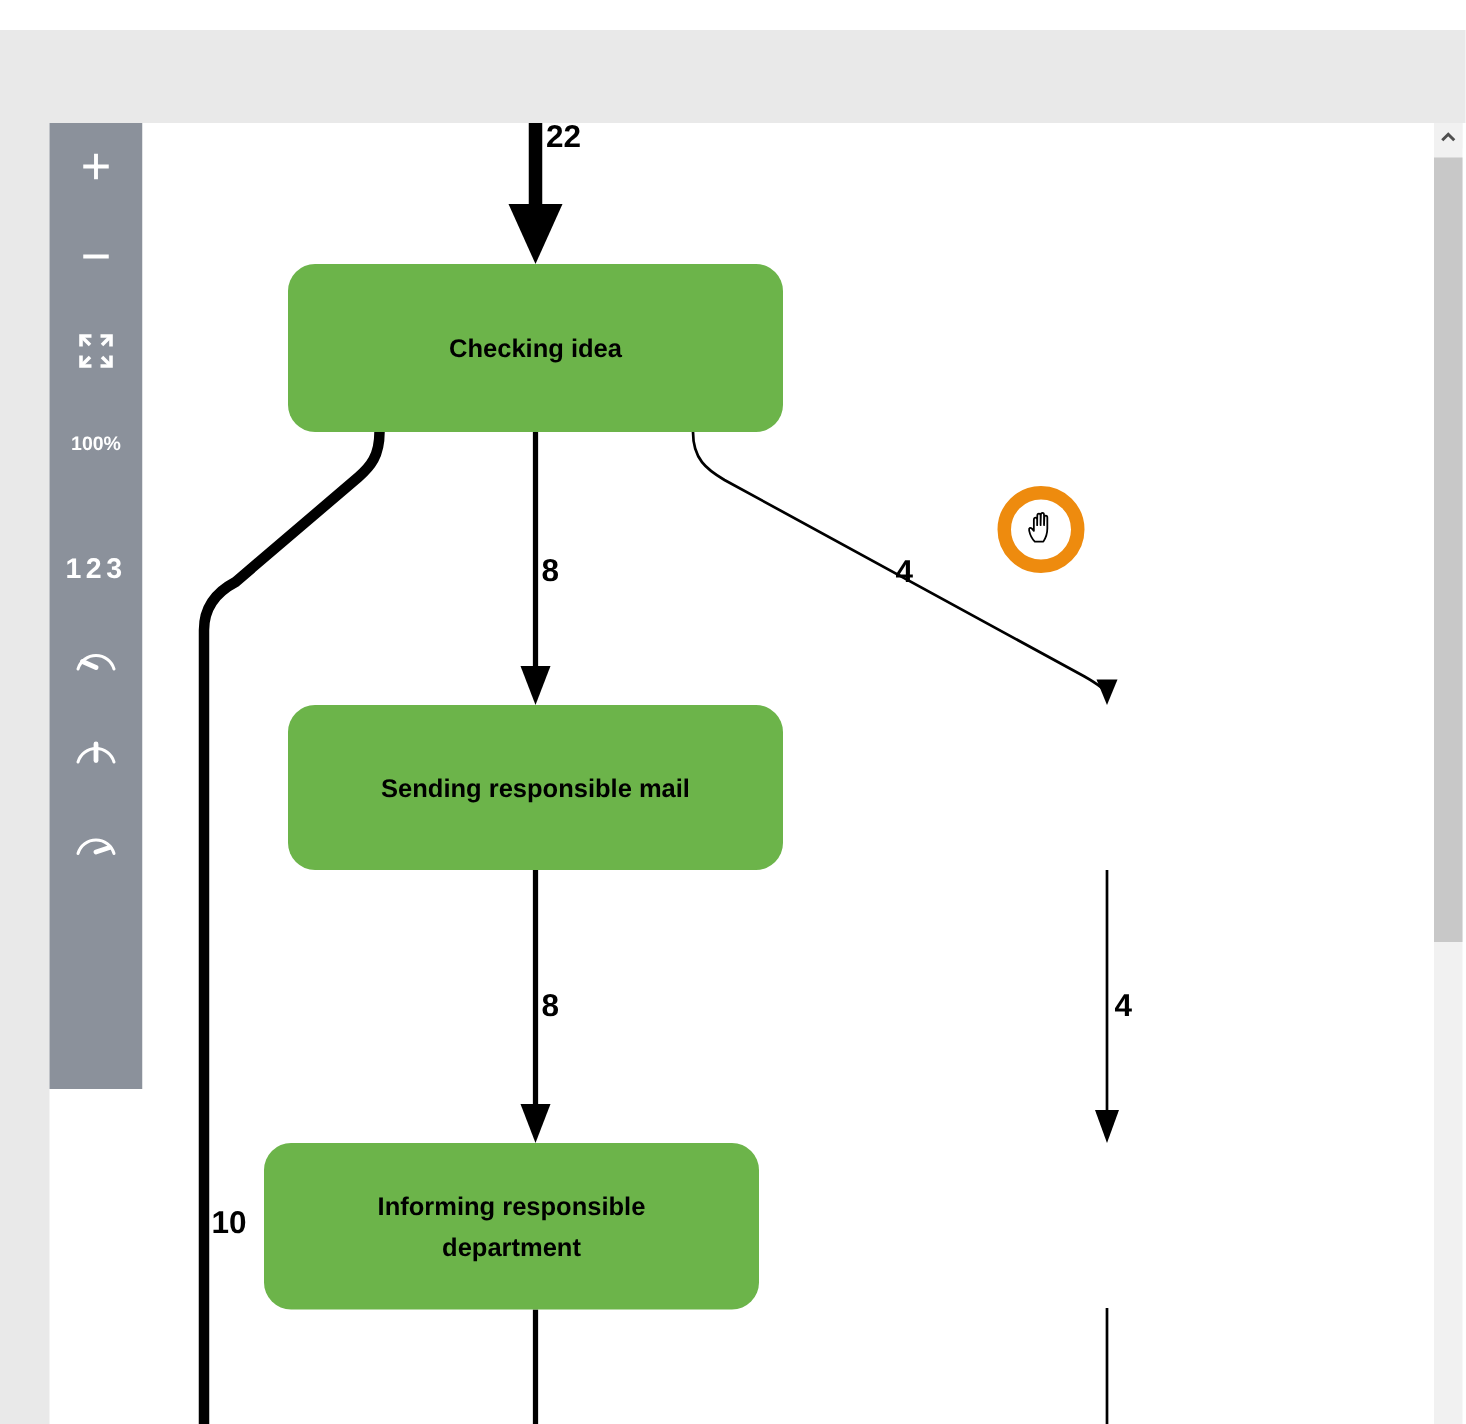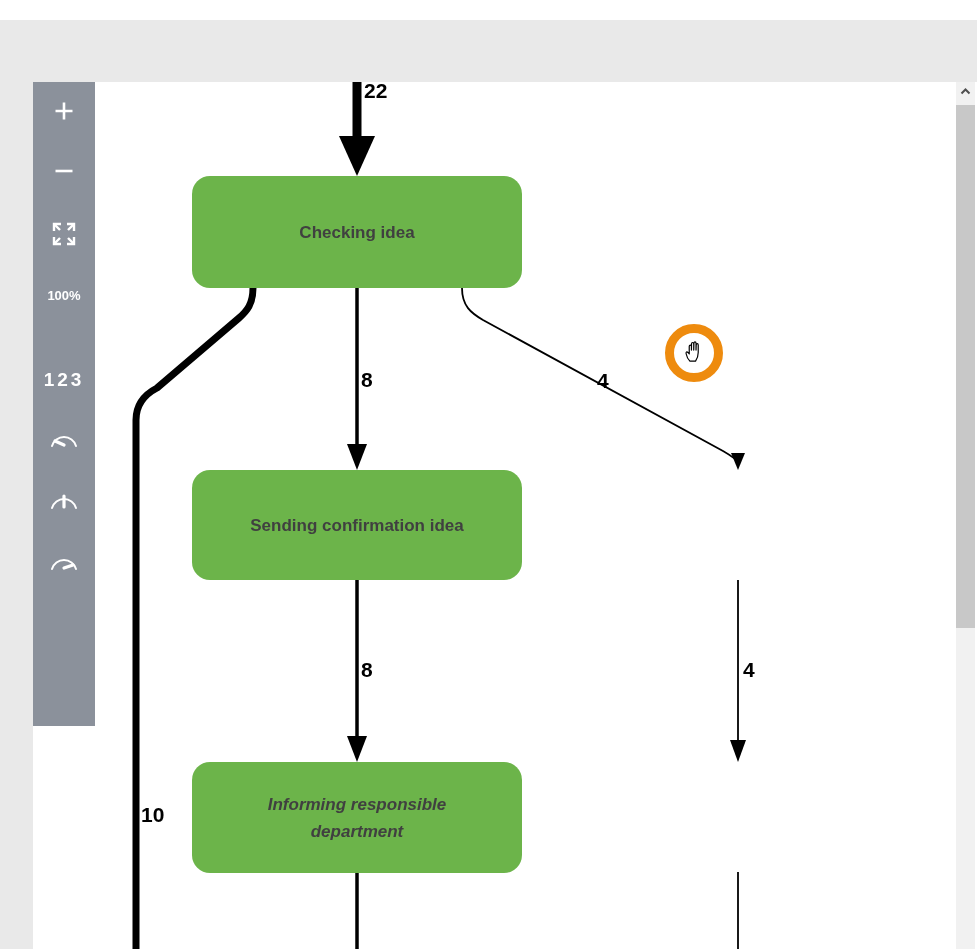--- a/index.html
+++ b/index.html
@@ -28,26 +28,26 @@
               font-family:"Liberation Sans", sans-serif; }
   #gauge-low  { top:338px; height:40px; }
   #gauge-mid  { top:400px; height:40px; }
   #gauge-high { top:461px; height:40px; }
 
   
   #canvas { left:95px; top:62px; width:861px; height:885px; background:#ffffff;
             overflow:hidden; }
   .node { position:absolute; width:330px; background:#6cb44a; border-radius:18px;
           display:flex; align-items:center; justify-content:center; text-align:center;
-          color:#404040; font-weight:bold; font-size:17px; line-height:27px;
+          color:#000000; font-weight:bold; font-size:17px; line-height:27px;
           padding:16px 38px; cursor:pointer; }
   #node-checking   { left:97px;  top:94px;  height:112px; }
   #node-confirm    { left:97px;  top:388px; height:110px; }
   #node-reject     { left:478px; top:388px; height:110px; }
-  #node-informing  { left:97px;  top:680px; height:111px;font-style:italic; }
+  #node-informing  { left:81px;  top:680px; height:111px; }
   #node-decision   { left:478px; top:680px; height:111px; }
 
   #edges { position:absolute; left:0; top:0; }
   #edges path { fill:none; stroke:#000; }
   #edges polygon { fill:#000; stroke:none; }
   #edges text { font-family:"Liberation Sans", sans-serif; font-weight:bold;
                 font-size:21px; fill:#000; }
 
   
   #cursor-ring { left:570px; top:222px; width:58px; height:58px; border-radius:50%;
@@ -164,21 +164,21 @@
       <path d="M262 791 L262 885" stroke-width="3.5"></path>
       <text x="265" y="884">8</text>
     </g>
     <g>
       <path d="M643 790 L643 885" stroke-width="1.8"></path>
       <text x="647" y="884">4</text>
     </g>
   </svg>
 
   <div id="node-checking" class="node">Checking idea</div>
-  <div id="node-confirm" class="node">Sending confirmation idea</div>
+  <div id="node-confirm" class="node">Sending responsible mail</div>
   <div id="node-informing" class="node">Informing responsible department</div>
 
   <div id="cursor-ring" class="abs">
     <span>
       <svg width="22" height="24" viewBox="0 0 24 26">
         <path d="M7.5 24 C5.5 22 4 19 3.4 16 C3 14 4.2 13.4 5.4 14.6 L6.8 16.2 L6.8 8 C6.8 6 9.2 6 9.2 8 L9.2 12 L9.3 5.2 C9.3 3.2 11.7 3.2 11.7 5.2 L11.7 12 L11.9 4.6 C11.9 2.6 14.2 2.6 14.2 4.6 L14.2 12 L14.4 6.4 C14.4 4.6 16.6 4.6 16.6 6.4 L16.6 14.5 C16.6 18.5 15.7 21 13.7 24 Z" fill="#ffffff" stroke="#000000" stroke-width="1.3" stroke-linejoin="round"></path>
       </svg>
     </span>
   </div>
 </div>

